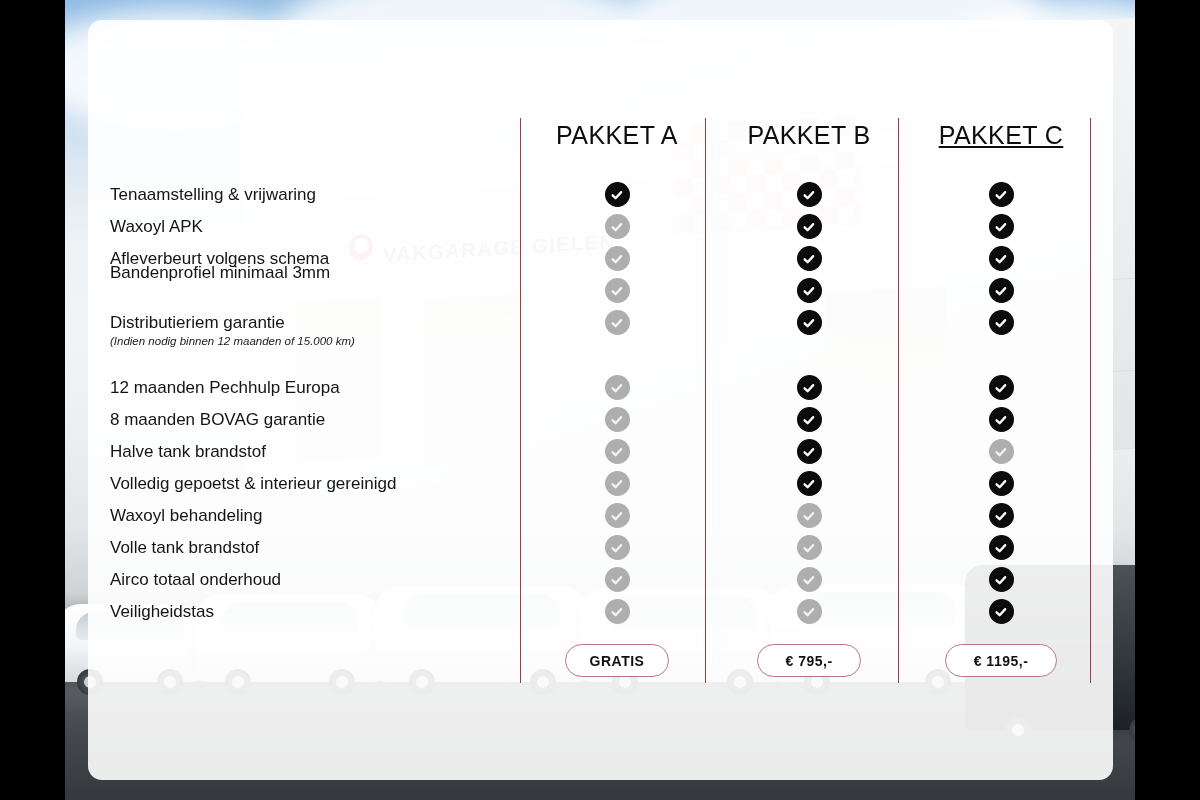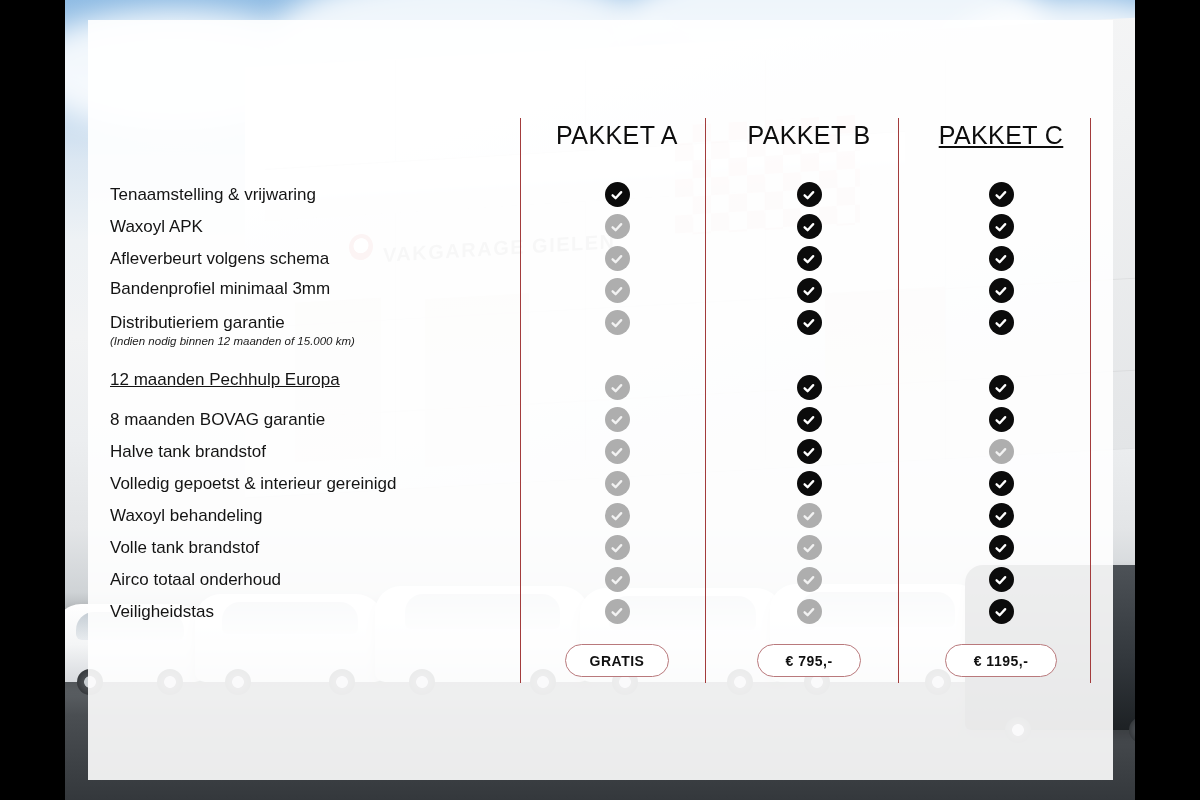--- a/index.html
+++ b/index.html
@@ -149,20 +149,21 @@
 
   
   #card {
     position: absolute;
     left: 88px;
     top: 20px;
     width: 1025px;
     height: 760px;
     background: rgba(255,255,255,.90);
     overflow: hidden;
+    border-radius: 14px;
   }
 
   
   #table {
     position: absolute;
     left: 0; top: 0;
     width: 100%; height: 100%;
   }
 
   
@@ -357,21 +358,21 @@
         <div class="check on" style="left: 708.5px; top: 226px;">
           <svg width="14" height="14" viewBox="0 0 14 14" aria-hidden="true">
             <path d="M2.6 7.3 L5.6 10.2 L11.2 4.1" fill="none" stroke-width="2.3" stroke-linecap="round" stroke-linejoin="round"></path>
           </svg>
         </div>
         <div class="check on" style="left: 900.5px; top: 226px;">
           <svg width="14" height="14" viewBox="0 0 14 14" aria-hidden="true">
             <path d="M2.6 7.3 L5.6 10.2 L11.2 4.1" fill="none" stroke-width="2.3" stroke-linecap="round" stroke-linejoin="round"></path>
           </svg>
         </div>
-        <div class="feature-label" style="top: 260px;">Bandenprofiel minimaal 3mm</div>
+        <div class="feature-label" style="top: 244px;">Bandenprofiel minimaal 3mm</div>
         <div class="check off" style="left: 516.5px; top: 258px;">
           <svg width="14" height="14" viewBox="0 0 14 14" aria-hidden="true">
             <path d="M2.6 7.3 L5.6 10.2 L11.2 4.1" fill="none" stroke-width="2.3" stroke-linecap="round" stroke-linejoin="round"></path>
           </svg>
         </div>
         <div class="check on" style="left: 708.5px; top: 258px;">
           <svg width="14" height="14" viewBox="0 0 14 14" aria-hidden="true">
             <path d="M2.6 7.3 L5.6 10.2 L11.2 4.1" fill="none" stroke-width="2.3" stroke-linecap="round" stroke-linejoin="round"></path>
           </svg>
         </div>
@@ -390,21 +391,21 @@
         <div class="check on" style="left: 708.5px; top: 290px;">
           <svg width="14" height="14" viewBox="0 0 14 14" aria-hidden="true">
             <path d="M2.6 7.3 L5.6 10.2 L11.2 4.1" fill="none" stroke-width="2.3" stroke-linecap="round" stroke-linejoin="round"></path>
           </svg>
         </div>
         <div class="check on" style="left: 900.5px; top: 290px;">
           <svg width="14" height="14" viewBox="0 0 14 14" aria-hidden="true">
             <path d="M2.6 7.3 L5.6 10.2 L11.2 4.1" fill="none" stroke-width="2.3" stroke-linecap="round" stroke-linejoin="round"></path>
           </svg>
         </div>
-        <div class="feature-label" style="top: 351px; text-decoration: underline;">12 maanden Pechhulp Europa</div>
+        <div class="feature-label" style="top: 359px;">12 maanden Pechhulp Europa</div>
         <div class="check off" style="left: 516.5px; top: 355px;">
           <svg width="14" height="14" viewBox="0 0 14 14" aria-hidden="true">
             <path d="M2.6 7.3 L5.6 10.2 L11.2 4.1" fill="none" stroke-width="2.3" stroke-linecap="round" stroke-linejoin="round"></path>
           </svg>
         </div>
         <div class="check on" style="left: 708.5px; top: 355px;">
           <svg width="14" height="14" viewBox="0 0 14 14" aria-hidden="true">
             <path d="M2.6 7.3 L5.6 10.2 L11.2 4.1" fill="none" stroke-width="2.3" stroke-linecap="round" stroke-linejoin="round"></path>
           </svg>
         </div>

